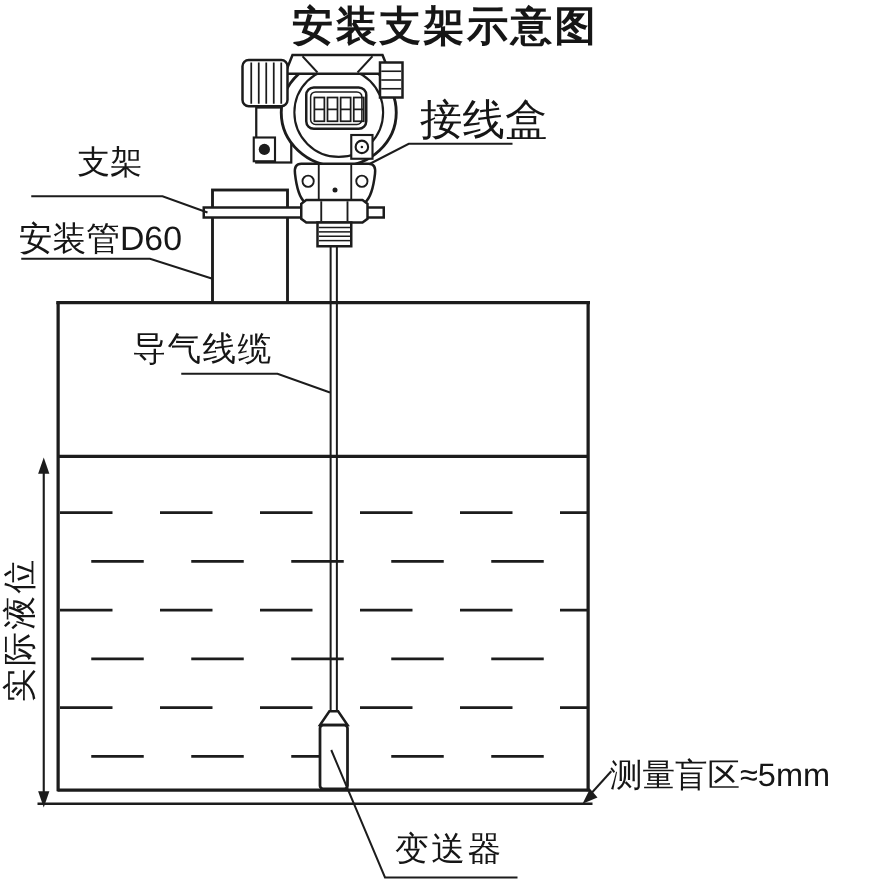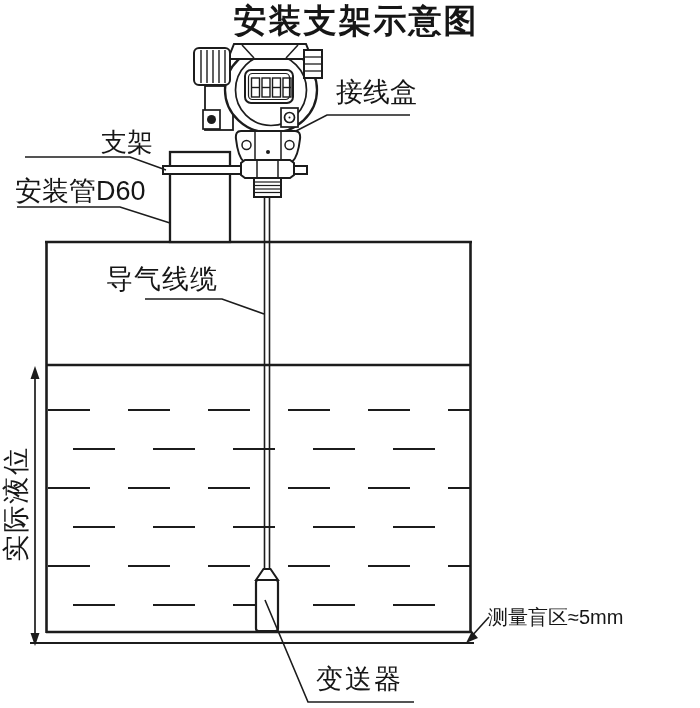--- a/index.html
+++ b/index.html
@@ -21,25 +21,25 @@
     line-height: 1.1;
     z-index: 5;
   }
   .lbl-title {
     left: 12px; right: 0; top: 3px;
     text-align: center;
     font-size: 33px;
     font-weight: 600;
     letter-spacing: 2px;
   }
-  .lbl-junction   { left: 336px; top: 78px;  font-size: 27px; }
-  .lbl-bracket    { left: 62px;  top: 128px; font-size: 26px; margin-left: 39px; }
+  .lbl-junction   { left: 336px; top: 78px;  font-size: 34px; }
+  .lbl-bracket    { left: 62px;  top: 115px; font-size: 26px; }
   .lbl-pipe       { left: 15px;  top: 177px; font-size: 27px; }
   .lbl-aircable   { left: 106px; top: 265px; font-size: 27px; letter-spacing: 1px; text-align: right; }
-  .lbl-blindzone  { left: 488px; top: 606px; font-size: 20px; }
+  .lbl-blindzone  { left: 488px; top: 606px; font-size: 26px; }
   .lbl-transmitter{ left: 316px; top: 665px; font-size: 27px; letter-spacing: 2px; }
   .lbl-level {
     left: -53px; top: 489px;
     width: 140px;
     text-align: center;
     font-size: 27px;
     letter-spacing: 2px;
     transform: rotate(-90deg);
   }
 </style>

